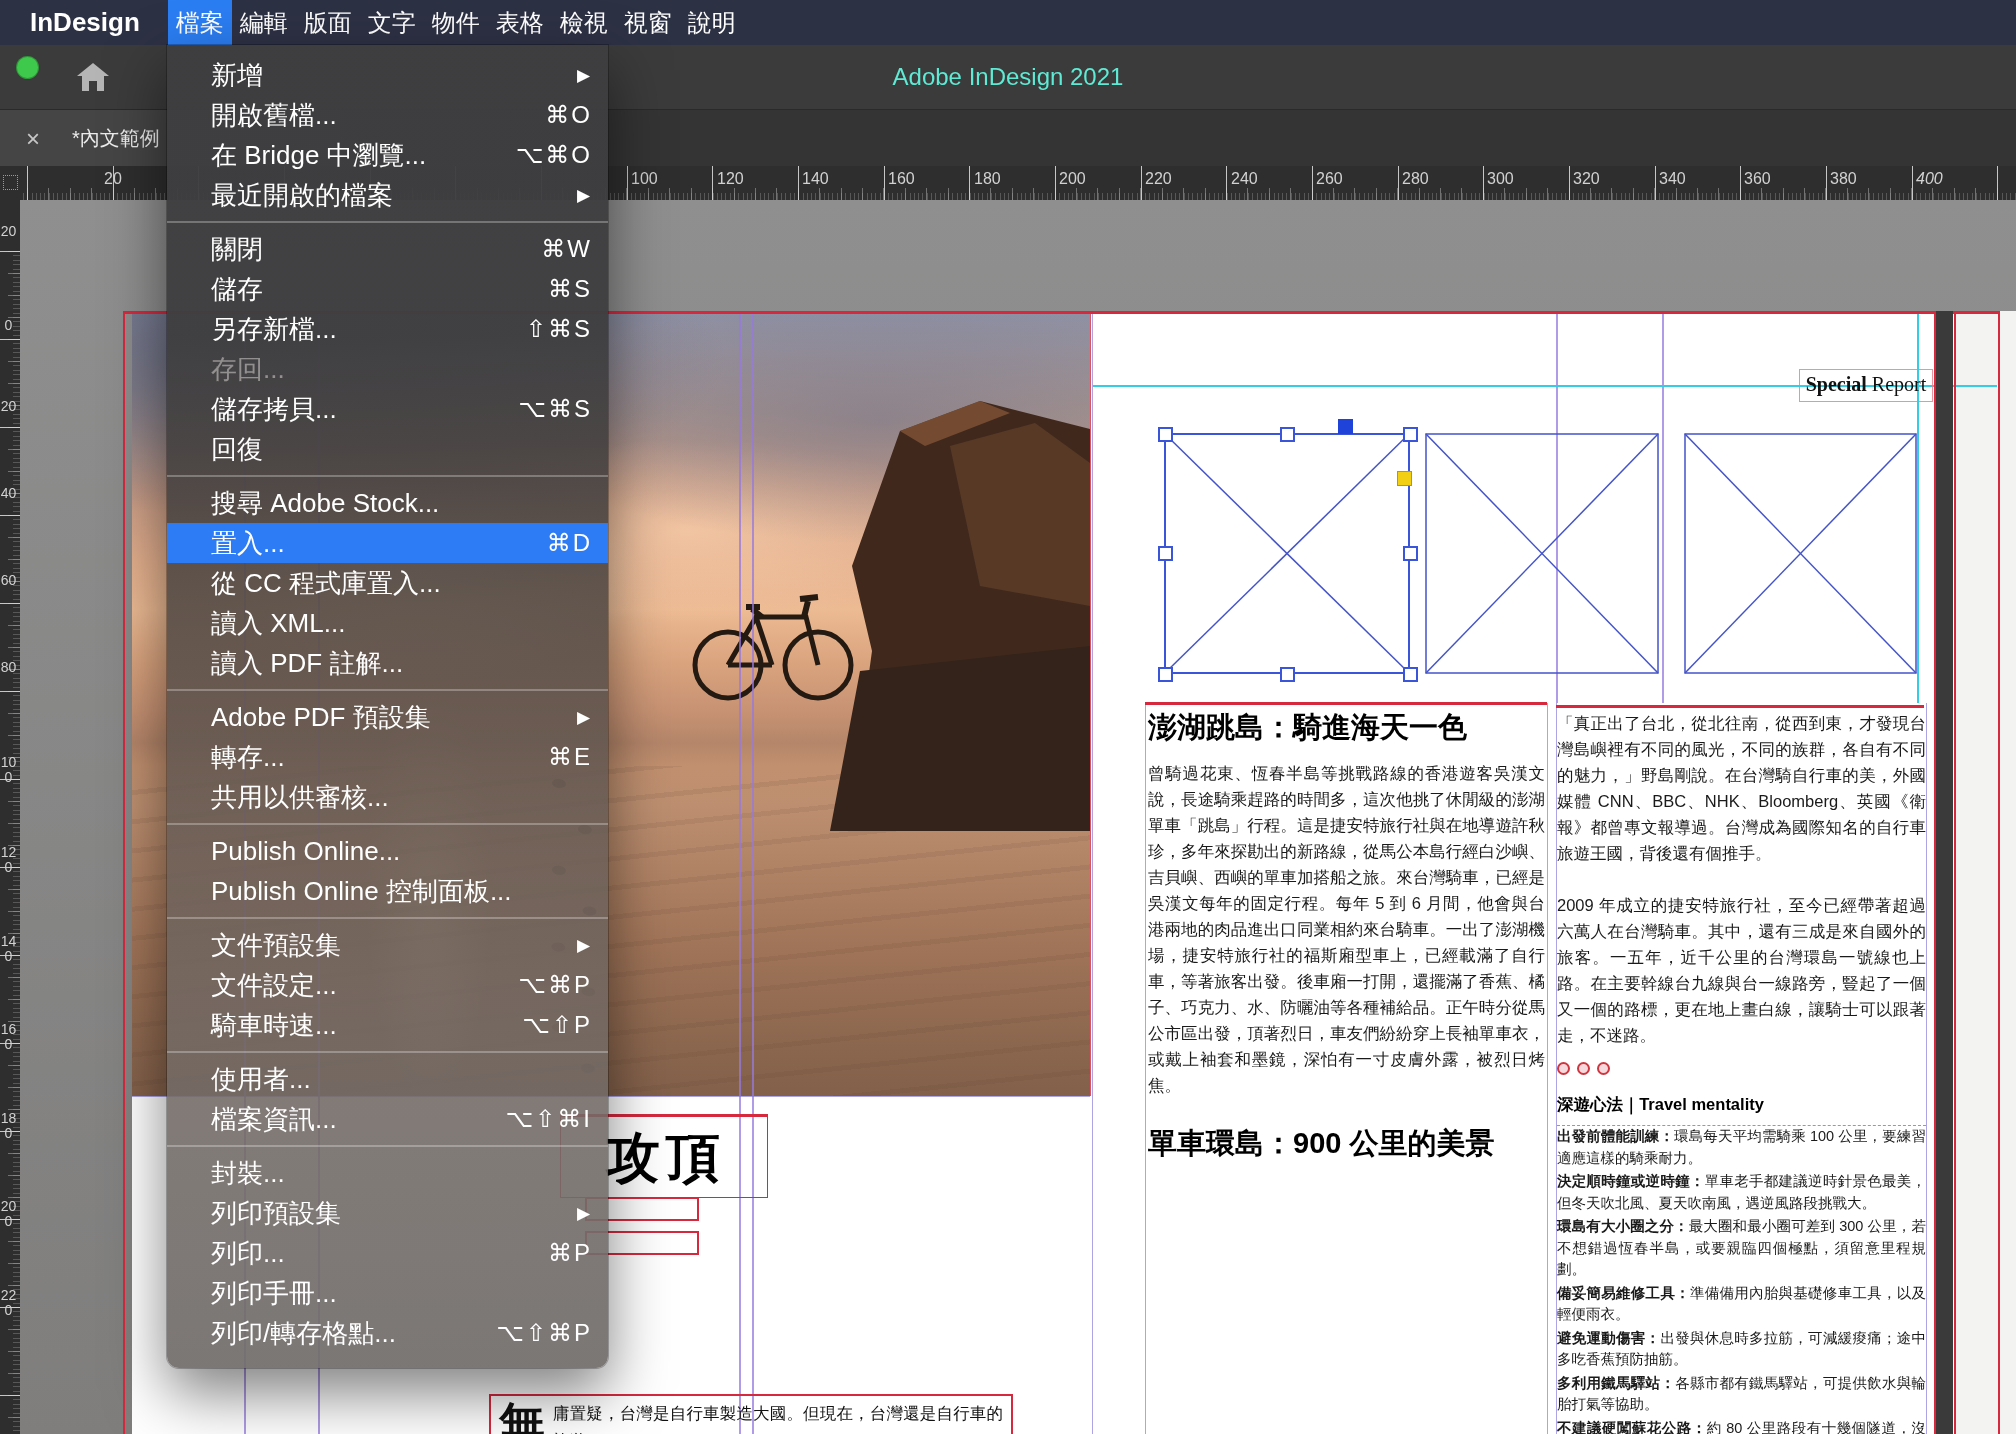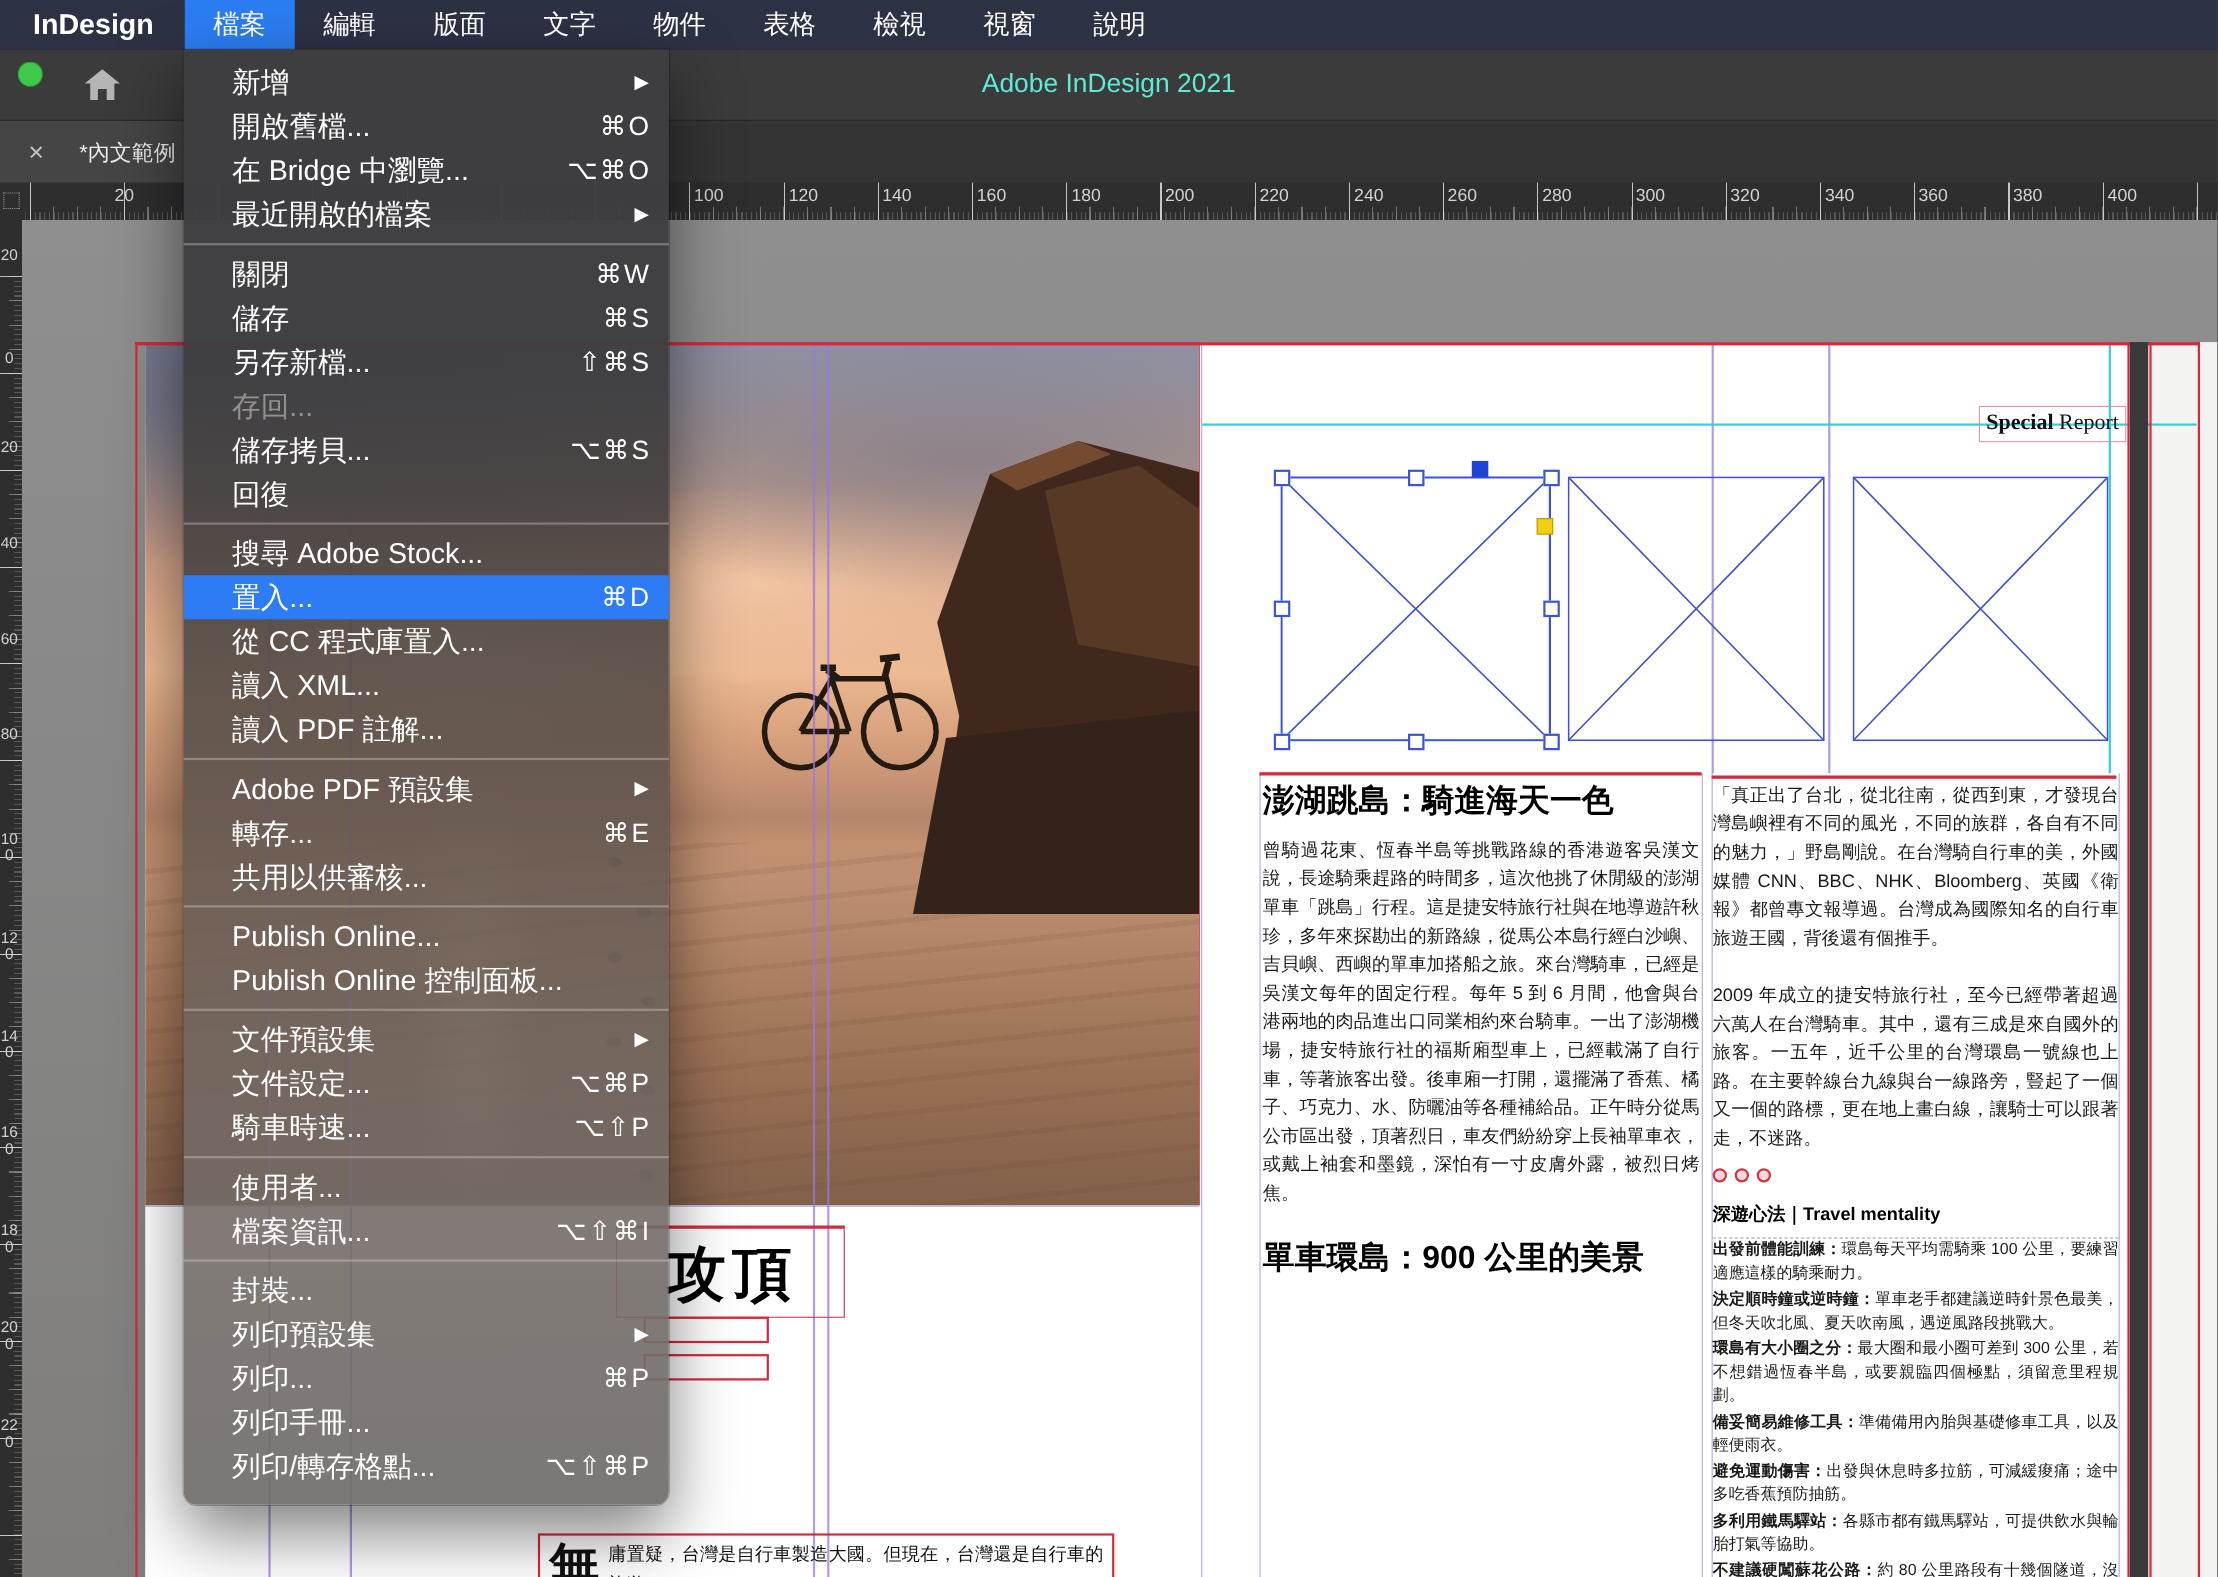--- a/index.html
+++ b/index.html
@@ -2,21 +2,21 @@
 <html><head>
 <meta charset="utf-8">
 <style>
   html,body{margin:0;padding:0;background:#222;}
   .screen{position:relative;width:2016px;height:1434px;overflow:hidden;
     font-family:"Liberation Sans","DejaVu Sans",sans-serif;}
   
   .menubar{position:absolute;left:0;top:0;width:100%;height:45px;background:#2d3144;
     display:flex;align-items:stretch;color:#fff;z-index:120;}
   .mb-app{font-weight:bold;font-size:26px;line-height:45px;padding:0 28px 0 30px;}
-  .mb-item{font-size:24px;line-height:45px;padding:0 26px;}
+  .mb-item{font-size:24px;line-height:45px;padding:0 8px;}
   .mb-item.active{background:#2b7df2;}
   .mb-icons{position:absolute;right:0;top:0;height:45px;}
   
   .titlebar{position:absolute;left:0;top:45px;width:100%;height:64px;background:#3b3b3b;z-index:10;}
   .traffic-green{position:absolute;left:16px;top:11px;width:21px;height:21px;border-radius:50%;
     background:#3fc94c;border:1px solid rgba(0,0,0,.25);}
   .home-icon{position:absolute;left:76px;top:16px;}
   .win-title{position:absolute;left:0;right:0;top:0;text-align:center;line-height:64px;
     color:#5eead4;font-size:24px;}
   
@@ -290,21 +290,21 @@
       <span class="rh-label" style="left: 1039px;">200</span>
       <span class="rh-label" style="left: 1125px;">220</span>
       <span class="rh-label" style="left: 1211px;">240</span>
       <span class="rh-label" style="left: 1296px;">260</span>
       <span class="rh-label" style="left: 1382px;">280</span>
       <span class="rh-label" style="left: 1467px;">300</span>
       <span class="rh-label" style="left: 1553px;">320</span>
       <span class="rh-label" style="left: 1639px;">340</span>
       <span class="rh-label" style="left: 1724px;">360</span>
       <span class="rh-label" style="left: 1810px;">380</span>
-      <span class="rh-label" style="left: 1896px;">400</span>
+      <span class="rh-label" style="left: 1896px; font-style: italic;">400</span>
     </div>
   <div class="ruler-v">
       <span class="rv-label" style="top: 24px;">20</span>
       <span class="rv-label" style="top: 118px;">0</span>
       <span class="rv-label" style="top: 199px;">20</span>
       <span class="rv-label" style="top: 286px;">40</span>
       <span class="rv-label" style="top: 373px;">60</span>
       <span class="rv-label" style="top: 460px;">80</span>
       <span class="rv-label" style="top: 555px;">100</span>
       <span class="rv-label" style="top: 645px;">120</span>

